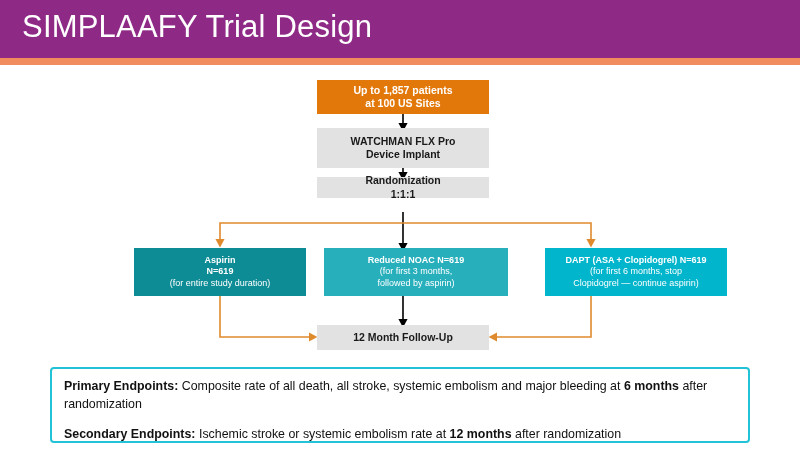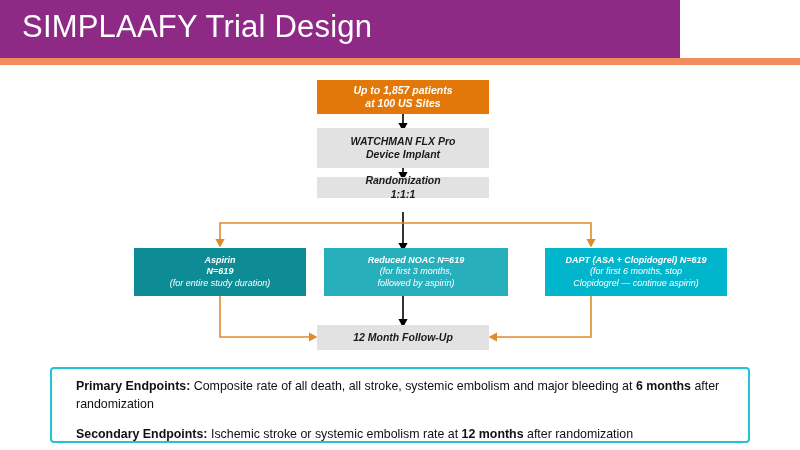--- a/index.html
+++ b/index.html
@@ -12,21 +12,21 @@
     background: #ffffff;
     font-family: "Liberation Sans", sans-serif;
     overflow: hidden;
     position: relative;
   }
 
   
   .header {
     position: absolute;
     left: 0; top: 0;
-    width: 680px; height: 58px;
+    width: 800px; height: 58px;
     background: #8E2A86;
   }
   .header-title {
     position: absolute;
     left: 22px; top: 9px;
     font-size: 31px;
     color: #ffffff;
     letter-spacing: 0.2px;
     white-space: nowrap;
   }
@@ -46,21 +46,20 @@
 
   .node {
     position: absolute;
     box-sizing: border-box;
     display: flex;
     flex-direction: column;
     align-items: center;
     justify-content: center;
     text-align: center;
     line-height: 1.28;
-    font-style: italic;
   }
 
   
   .node-enroll {
     left: 317px; top: 15px;
     width: 172px; height: 34px;
     background: #E3780A;
     color: #ffffff;
     font-size: 10.5px;
     font-weight: bold;
@@ -116,21 +115,21 @@
 
   
   .endpoints {
     position: absolute;
     left: 50px; top: 367px;
     width: 700px; height: 76px;
     box-sizing: border-box;
     border: 2px solid #22C3D6;
     border-radius: 4px;
     background: #ffffff;
-    padding: 9px 12px 0 24px;
+    padding: 9px 12px 0 12px;
   }
   .endpoint-line {
     font-size: 12.4px;
     color: #111111;
     line-height: 1.42;
   }
   .endpoint-secondary { margin-top: 13px; }
   .b { font-weight: bold; }
 </style>
 </head>

